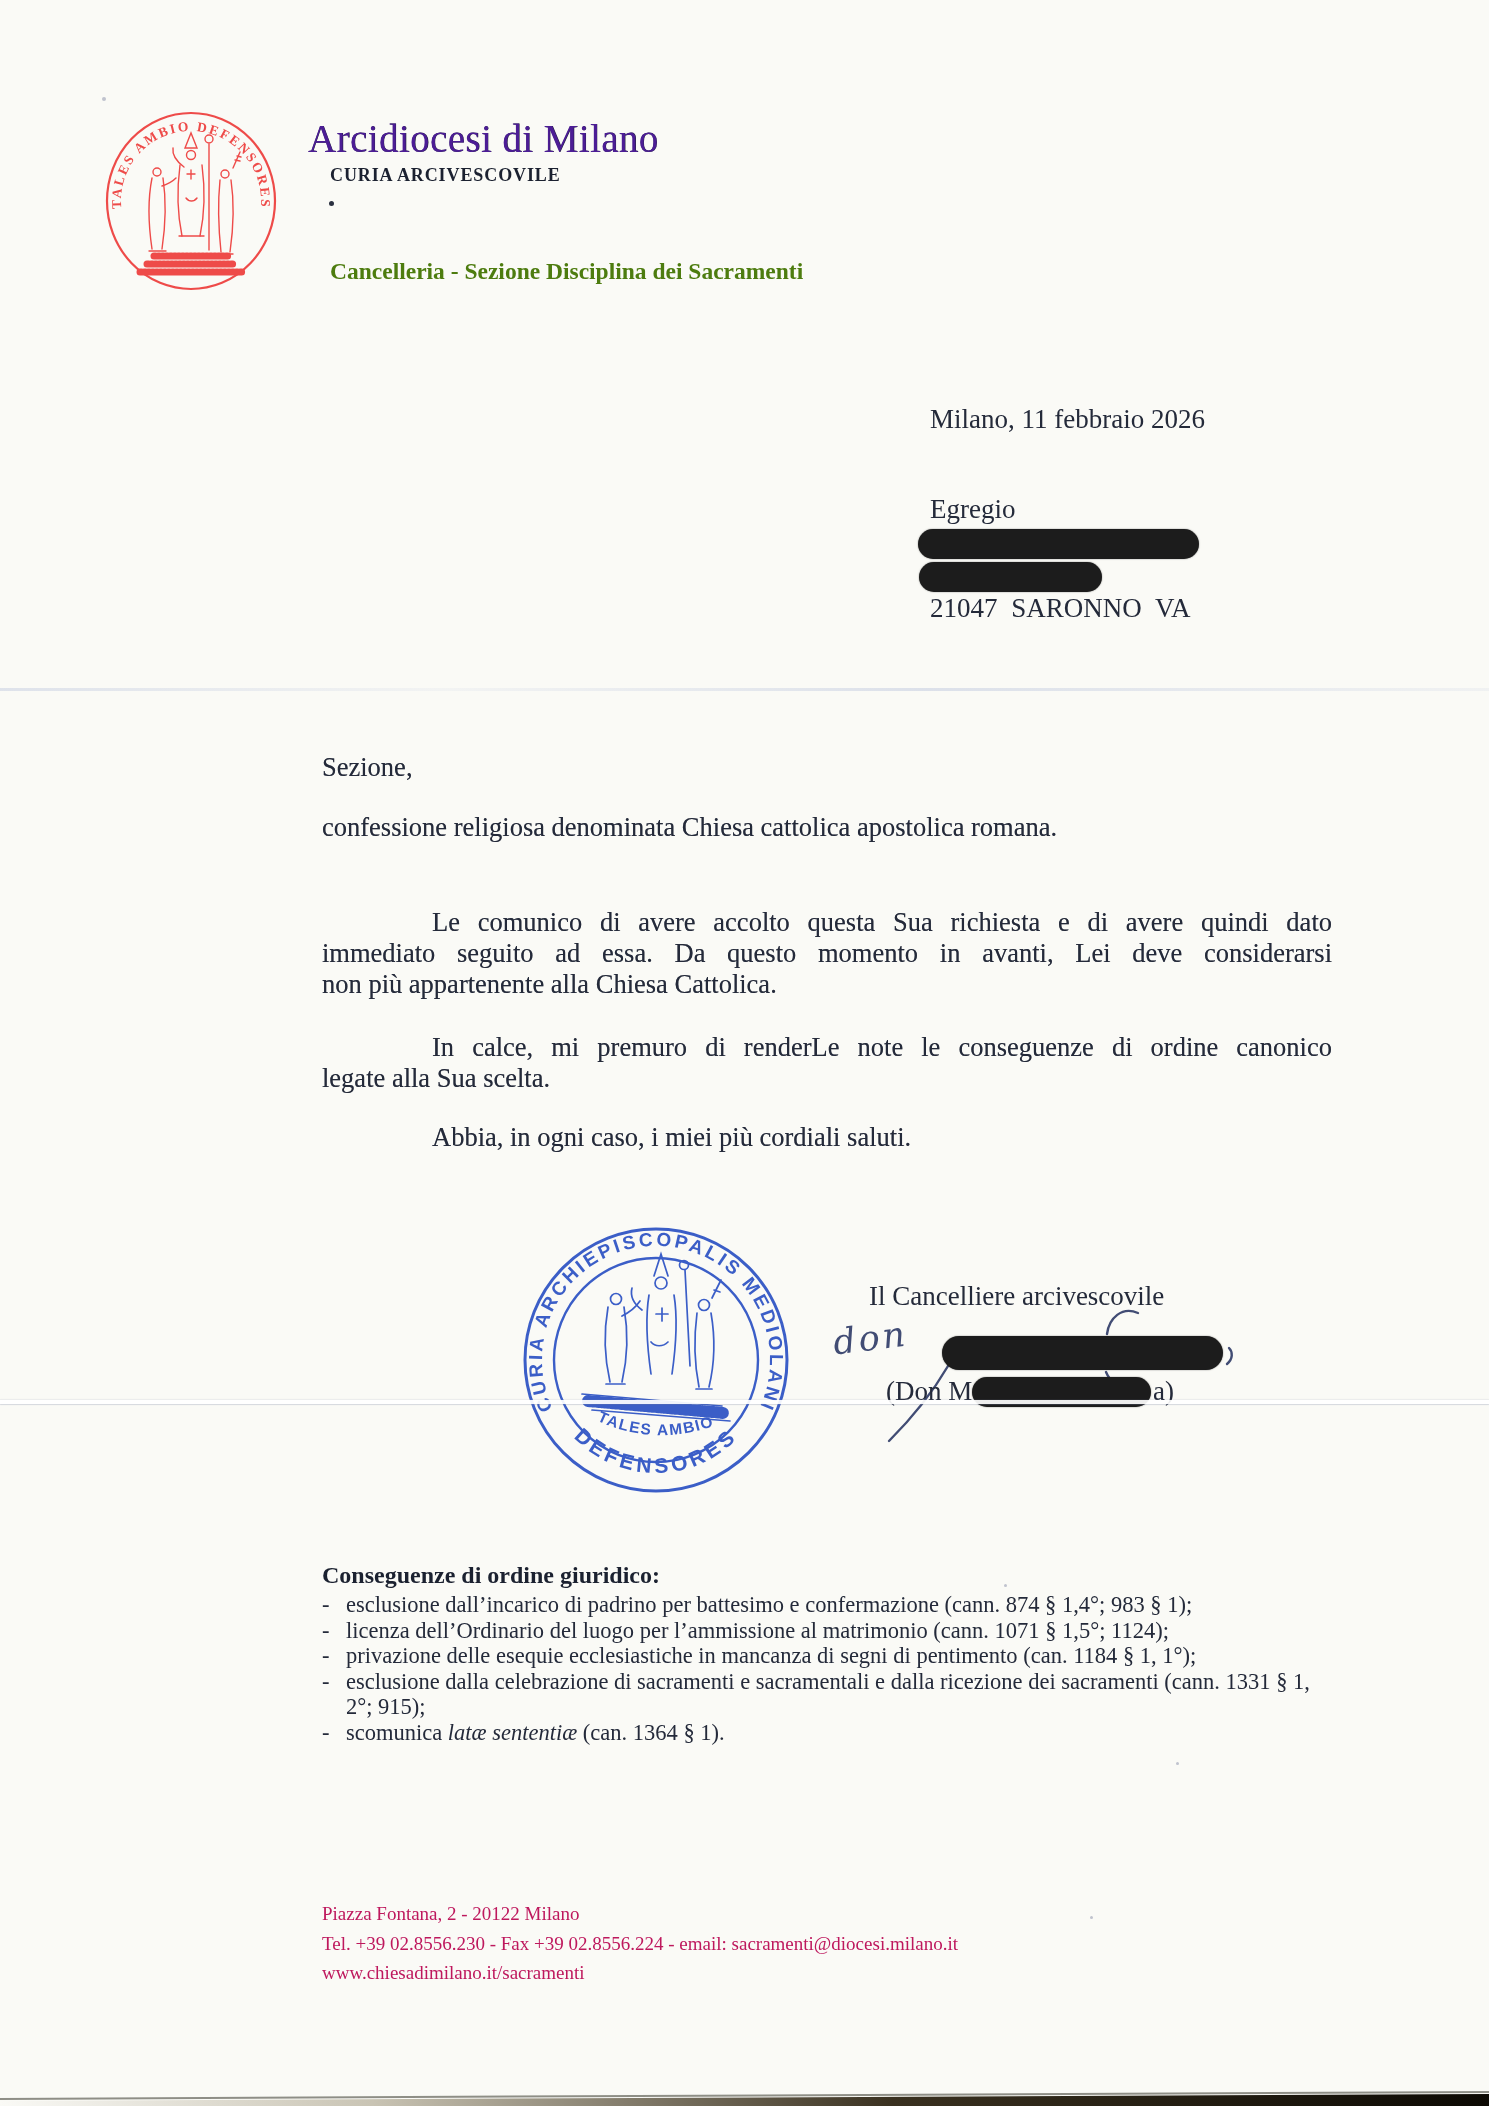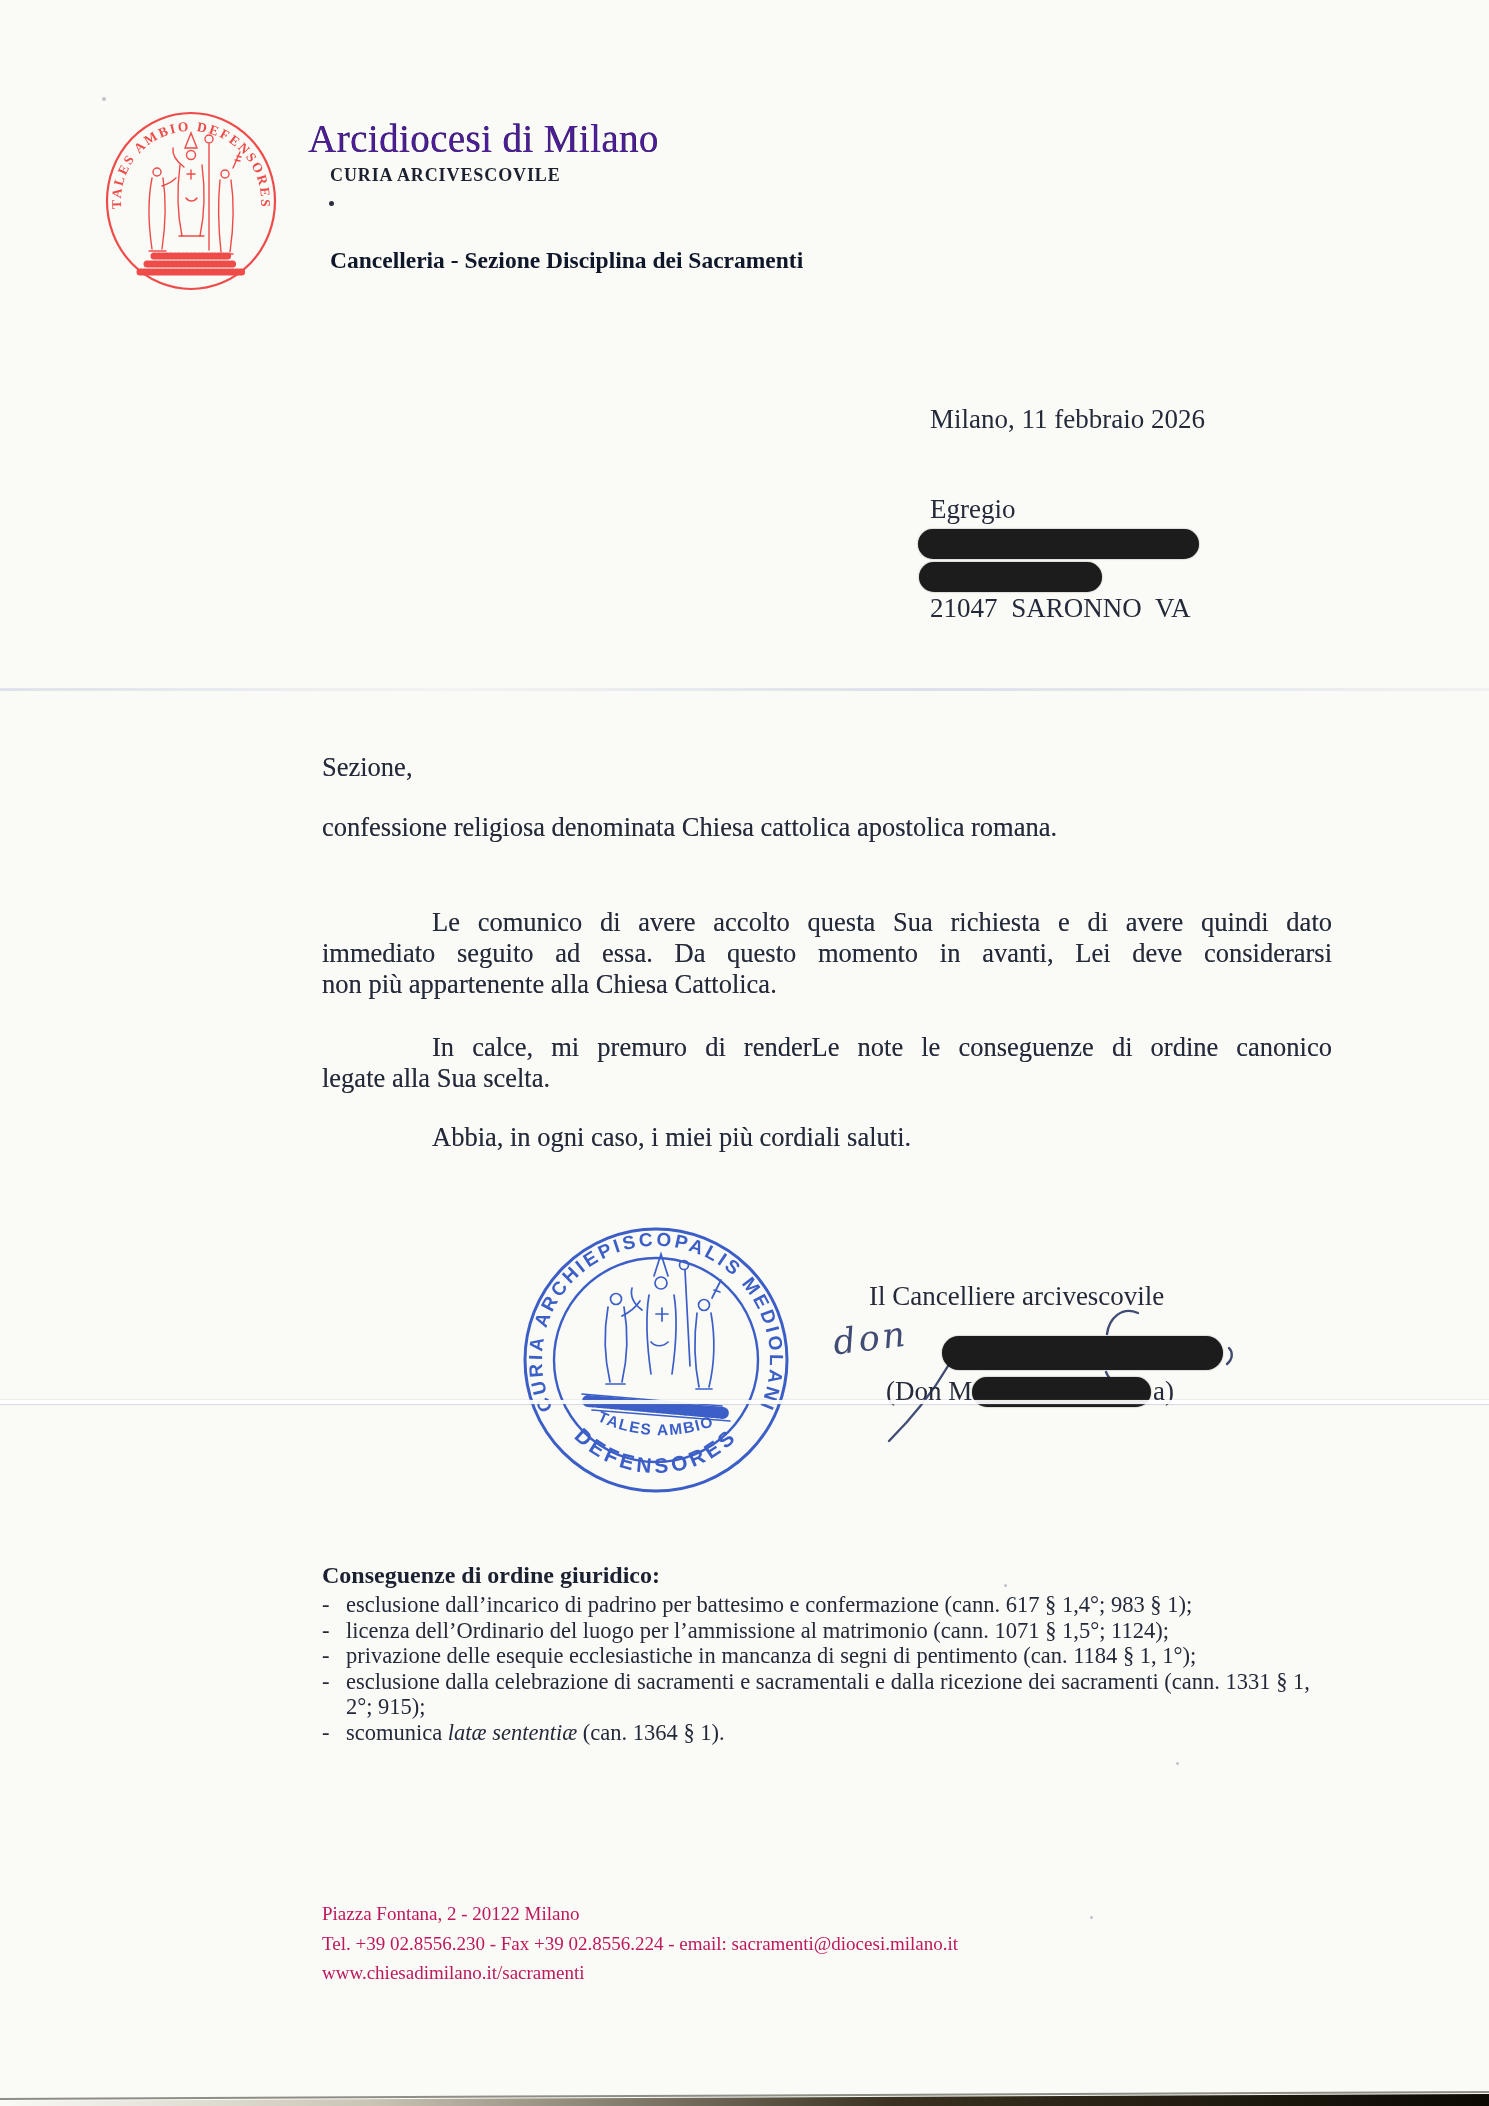--- a/index.html
+++ b/index.html
@@ -9,21 +9,21 @@
     font-family:"Liberation Serif","DejaVu Serif",serif;
     color:#242a3a;
   }
   .abs{position:absolute;}
   .txt{white-space:nowrap;}
   
   .org-name{left:308px;top:116px;font-size:39px;color:#4c1d95;letter-spacing:.4px;
     text-shadow:.35px 0 0 #1b2130;}
   .org-sub{left:330px;top:165px;font-size:18px;font-weight:bold;letter-spacing:.9px;color:#1b2130;}
   .hdr-dot{left:329px;top:201px;width:5px;height:5px;border-radius:50%;background:#2a3040;}
-  .dept{left:330px;top:247px;font-size:23.5px;font-weight:bold;color:#0f172a;}
+  .dept{left:330px;top:258px;font-size:23.5px;font-weight:bold;color:#4d7c0f;}
   
   .dateline{left:930px;top:404px;font-size:27px;}
   .addr-egregio{left:930px;top:494px;font-size:27px;}
   .addr-city{left:930px;top:593px;font-size:27px;word-spacing:7px;}
   .bar{background:#1c1c1c;box-shadow:0 0 1.5px rgba(0,0,0,.55);}
   .bar-a1{left:918px;top:529px;width:281px;height:30px;border-radius:15px;}
   .bar-a2{left:919px;top:562px;width:183px;height:30px;border-radius:15px;}
   
   .bodytext{left:322px;width:1010px;font-size:26.5px;line-height:31px;
     text-shadow:0 0 .4px rgba(36,42,58,.5);}
@@ -196,21 +196,21 @@
   <div class="abs bar sig-bar"></div>
   <div class="abs txt sig-open">(Don M</div>
   <div class="abs bar sig-bar2"></div>
   <div class="abs txt sig-close">a)</div>
 
   <div class="abs txt cons-title">Conseguenze di ordine giuridico:</div>
   <div class="abs cons-list">
     <div class="cons-item">
       <span class="cons-dash">-</span>
       <div class="cons-text">
-          <div>esclusione dall’incarico di padrino per battesimo e confermazione (cann. 617 § 1,4°; 983 § 1);</div>
+          <div>esclusione dall’incarico di padrino per battesimo e confermazione (cann. 874 § 1,4°; 983 § 1);</div>
         </div>
     </div>
     <div class="cons-item">
       <span class="cons-dash">-</span>
       <div class="cons-text">
           <div>licenza dell’Ordinario del luogo per l’ammissione al matrimonio (cann. 1071 § 1,5°; 1124);</div>
         </div>
     </div>
     <div class="cons-item">
       <span class="cons-dash">-</span>

